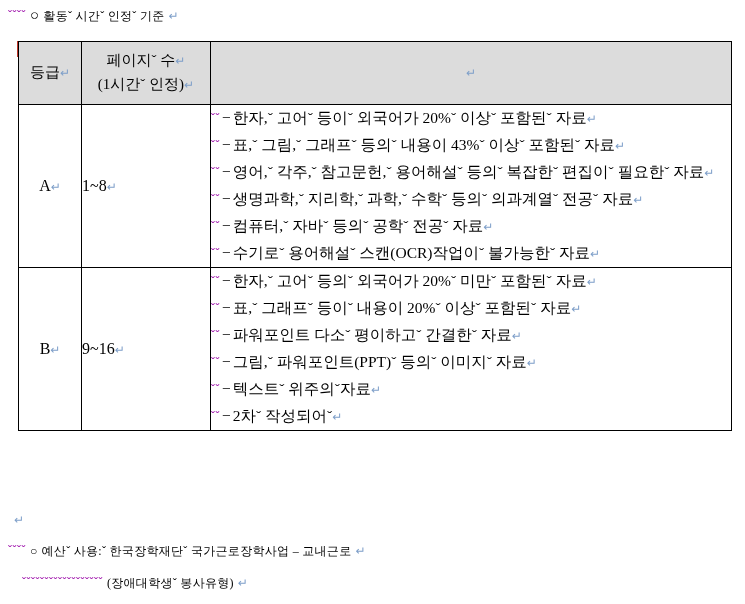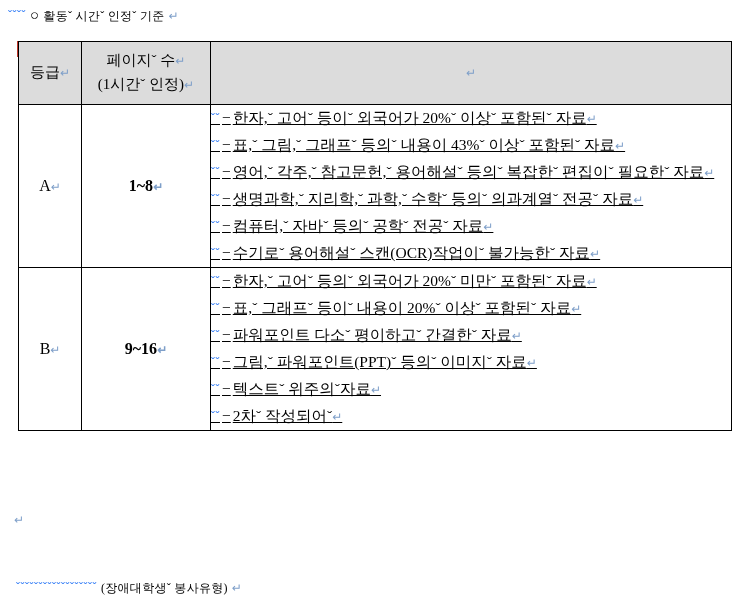--- a/index.html
+++ b/index.html
@@ -15,21 +15,21 @@
     position: relative;
     overflow: hidden;
   }
   .page {
     position: relative;
     width: 745px;
     height: 604px;
     box-sizing: border-box;
   }
   .mark {
-    color: #3b82f6;
+    color: #a21caf;
     font-family: "Liberation Sans", sans-serif;
     font-size: 12px;
     letter-spacing: 0.5px;
   }
   .pilcrow {
     color: #7e9fc9;
     font-family: "Liberation Sans", sans-serif;
     font-size: 12px;
   }
   .heading-line {
@@ -70,34 +70,31 @@
     height: 62px;
   }
   th.col-grade { width: 62px; text-align: center; }
   th.col-pages { width: 128px; text-align: center; }
   th.col-desc  { width: 520px; }
   td.cell-grade {
     text-align: center;
     font-size: 16px;
   }
   td.cell-pages {
-    text-align: center;
-    font-size: 16px;
-    font-weight: bold;
+    font-size: 16px;
   }
   td.cell-desc {
     padding: 8px 6px 8px 8px;
     font-size: 15.5px;
     line-height: 26px;
   }
   .desc-item {
     white-space: normal;
     text-indent: 0;
     padding-left: 0;
-    text-decoration: underline;
   }
   .desc-item .dash {
     margin-left: 2px;
     margin-right: 2px;
   }
   .red-tick {
     position: absolute;
     left: 17px;
     top: 41px;
     width: 4px;
@@ -113,24 +110,24 @@
   .line-budget {
     position: absolute;
     left: 8px;
     top: 538px;
     font-size: 16px;
     line-height: 24px;
     white-space: nowrap;
   }
   .line-budget2 {
     position: absolute;
-    left: 16px;
+    left: 22px;
     top: 570px;
     font-size: 16px;
-    line-height: 33px;
+    line-height: 24px;
     white-space: nowrap;
     text-align: center;
   }
 </style>
 </head>
 <body>
 
 <div class="page">
 
   <div class="heading-line">
@@ -218,20 +215,26 @@
           </div>
         </td>
       </tr>
     </tbody>
   </table>
 
   <div class="line-blank">
     <span class="pilcrow">↵</span>
   </div>
 
+  <div class="line-budget">
+    <span class="mark">ˇˇˇˇ</span>
+    <span class="heading-text">○</span>
+    <span class="heading-text">예산ˇ 사용:ˇ 한국장학재단ˇ 국가근로장학사업 – 교내근로</span>
+    <span class="pilcrow">↵</span>
+  </div>
 
   <div class="line-budget2">
     <span class="mark">ˇˇˇˇˇˇˇˇˇˇˇˇˇˇˇˇˇˇ</span>
     <span class="heading-text">(장애대학생ˇ 봉사유형)</span>
     <span class="pilcrow">↵</span>
   </div>
 
 </div>
 
 </body></html>

